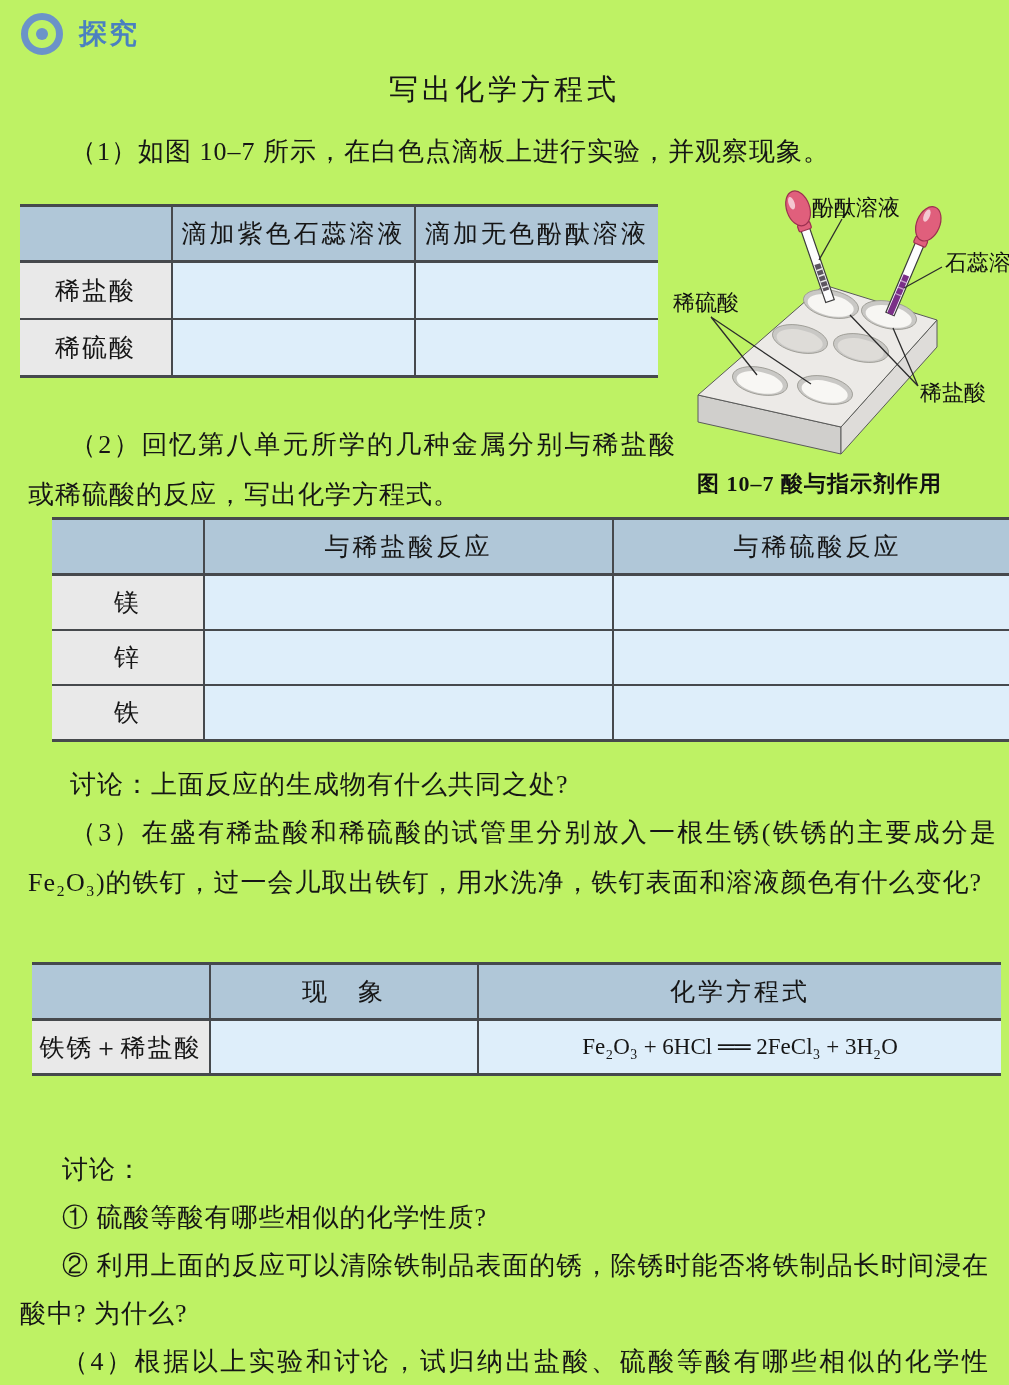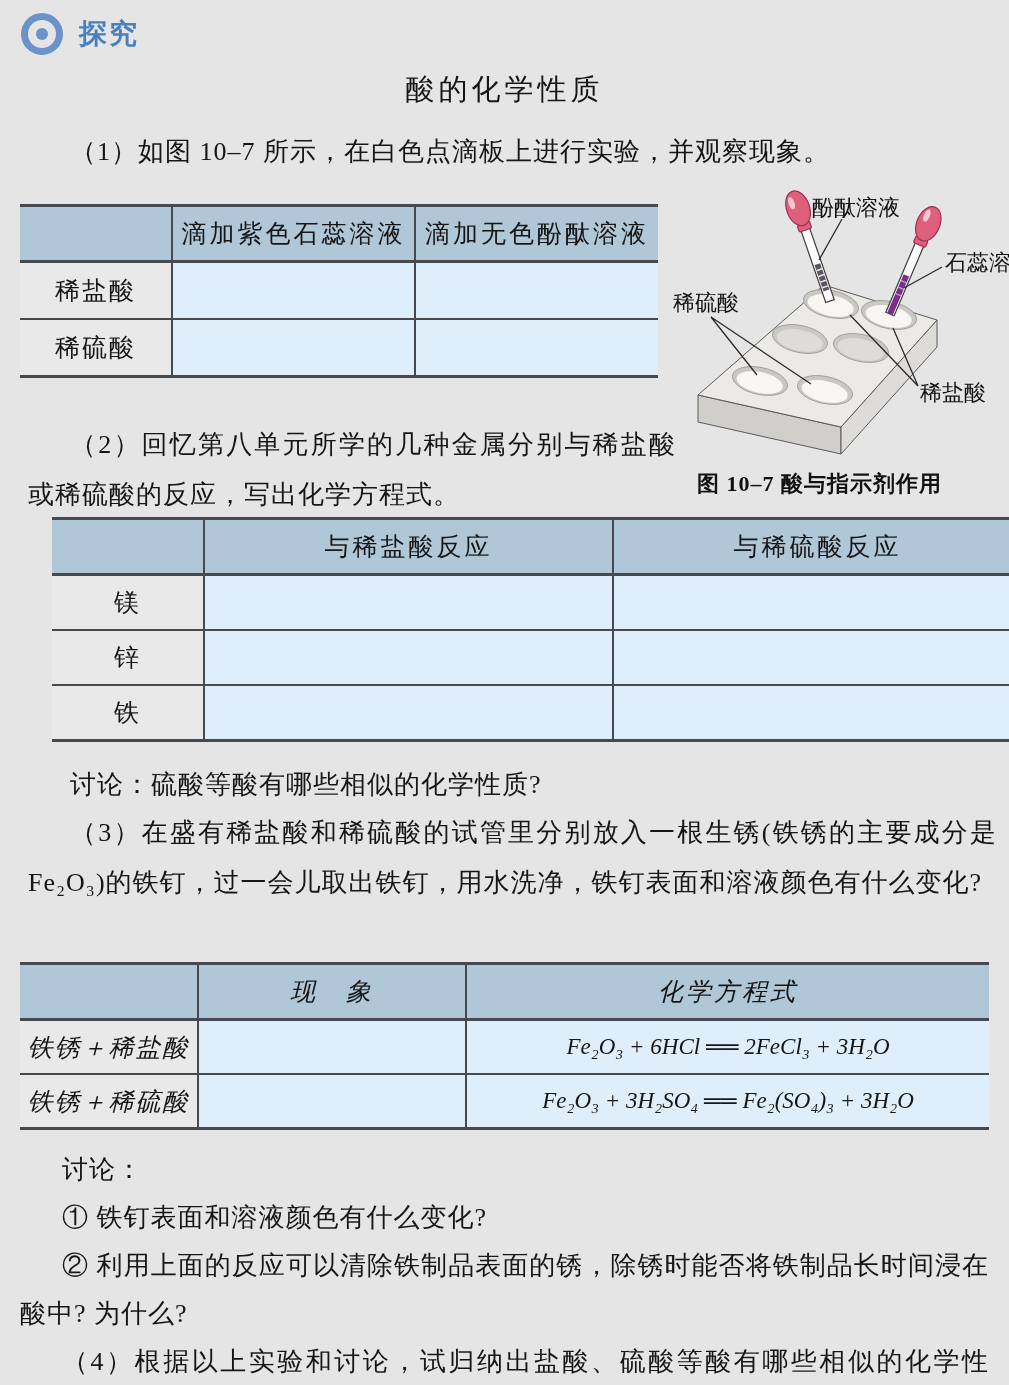--- a/index.html
+++ b/index.html
@@ -9,21 +9,21 @@
     --table-cell-bg:#deeefa;
     --table-label-bg:#e9e9e9;
     --table-border:#46494d;
     --figure-bulb:#e05f7c;
     --figure-bulb-edge:#9c3050;
     --figure-litmus:#7b2f88;
     --text-color:#161616;
   }
   html,body{margin:0;padding:0;background:#ffffff;}
   .page{
-    position:relative;width:1009px;height:1385px;background:#e5e5e5;overflow:hidden;
+    position:relative;width:1009px;height:1385px;background:#bef264;overflow:hidden;
     font-family:"Liberation Serif","DejaVu Serif",serif;color:var(--text-color);
   }
 
   
   .explore{position:absolute;left:18px;top:10px;display:flex;align-items:center;gap:13px;}
   .explore-label{
     font-family:"DejaVu Sans","Liberation Sans",sans-serif;font-weight:bold;
     font-size:28px;color:var(--accent-blue);letter-spacing:2px;
   }
 
@@ -49,21 +49,21 @@
   .tbl th:first-child,.tbl td:first-child{border-left:none;}
   .tbl thead th{background:var(--table-header-bg);border-bottom:3px solid var(--table-border);
     height:53px;letter-spacing:3px;}
   .tbl td{background:var(--table-cell-bg);border-bottom:2px solid var(--table-border);}
   .tbl td:first-child{background:var(--table-label-bg);letter-spacing:2px;}
   .tbl tbody tr:last-child td{border-bottom:none;}
   .t1{left:20px;top:204px;width:638px;}
   .t1 td{height:55px;}
   .t2{left:20px;top:517px;width:969px;margin-left:32px;}
   .t2 td{height:53px;}
-  .t3{left:20px;top:962px;width:969px;font-style:italic;}
+  .t3{left:32px;top:962px;width:969px;}
   .t3 td{height:52px;}
   .equation{font-size:23px;letter-spacing:0;}
 
   
   .figure{position:absolute;left:653px;top:186px;width:356px;height:322px;}
   .figure text{font-family:"Liberation Serif","DejaVu Serif",serif;fill:#111111;font-size:22px;}
   .figure .caption{font-weight:bold;letter-spacing:1px;}
   .bulb{fill:var(--figure-bulb);stroke:var(--figure-bulb-edge);stroke-width:1.2;}
   .litmus-liquid{fill:var(--figure-litmus);}
 </style>
@@ -73,21 +73,21 @@
 <div class="page">
 
   <div class="explore">
     <svg width="48" height="48" viewBox="0 0 48 48">
       <circle cx="24" cy="24" r="17.5" fill="none" stroke="var(--icon-blue)" stroke-width="7"></circle>
       <circle cx="24" cy="24" r="6" fill="var(--icon-blue)"></circle>
     </svg>
     <span class="explore-label">探究</span>
   </div>
 
-  <div class="page-title">酸的化学性质</div>
+  <div class="page-title">写出化学方程式</div>
 
   <p class="para p1">（1）如图 10–7 所示，在白色点滴板上进行实验，并观察现象。</p>
 
   <table class="tbl t1">
     <colgroup>
         <col style="width:152px">
         <col style="width:243px">
         <col style="width:243px">
       </colgroup>
     <thead>
@@ -212,21 +212,21 @@
         <td></td>
       </tr>
       <tr>
         <td>铁</td>
         <td></td>
         <td></td>
       </tr>
     </tbody>
   </table>
 
-  <p class="para d1">讨论：硫酸等酸有哪些相似的化学性质?</p>
+  <p class="para d1">讨论：上面反应的生成物有什么共同之处?</p>
 
   <p class="para p3">（3）在盛有稀盐酸和稀硫酸的试管里分别放入一根生锈(铁锈的主要成分是Fe₂O₃)的铁钉，过一会儿取出铁钉，用水洗净，铁钉表面和溶液颜色有什么变化?</p>
 
   <table class="tbl t3">
     <colgroup>
         <col style="width:178px">
         <col style="width:268px">
         <col style="width:523px">
       </colgroup>
     <thead>
@@ -235,28 +235,23 @@
         <th>现　象</th>
         <th>化学方程式</th>
       </tr>
     </thead>
     <tbody>
       <tr>
         <td>铁锈＋稀盐酸</td>
         <td></td>
         <td class="equation">Fe₂O₃ + 6HCl ══ 2FeCl₃ + 3H₂O</td>
       </tr>
-      <tr>
-        <td>铁锈＋稀硫酸</td>
-        <td></td>
-        <td class="equation">Fe₂O₃ + 3H₂SO₄ ══ Fe₂(SO₄)₃ + 3H₂O</td>
-      </tr>
     </tbody>
   </table>
 
   <div class="bottom">
     <p>讨论：</p>
-    <p>① 铁钉表面和溶液颜色有什么变化?</p>
+    <p>① 硫酸等酸有哪些相似的化学性质?</p>
     <p>② 利用上面的反应可以清除铁制品表面的锈，除锈时能否将铁制品长时间浸在酸中? 为什么?</p>
     <p>（4）根据以上实验和讨论，试归纳出盐酸、硫酸等酸有哪些相似的化学性质。</p>
   </div>
 
 </div>
 
 </body></html>

